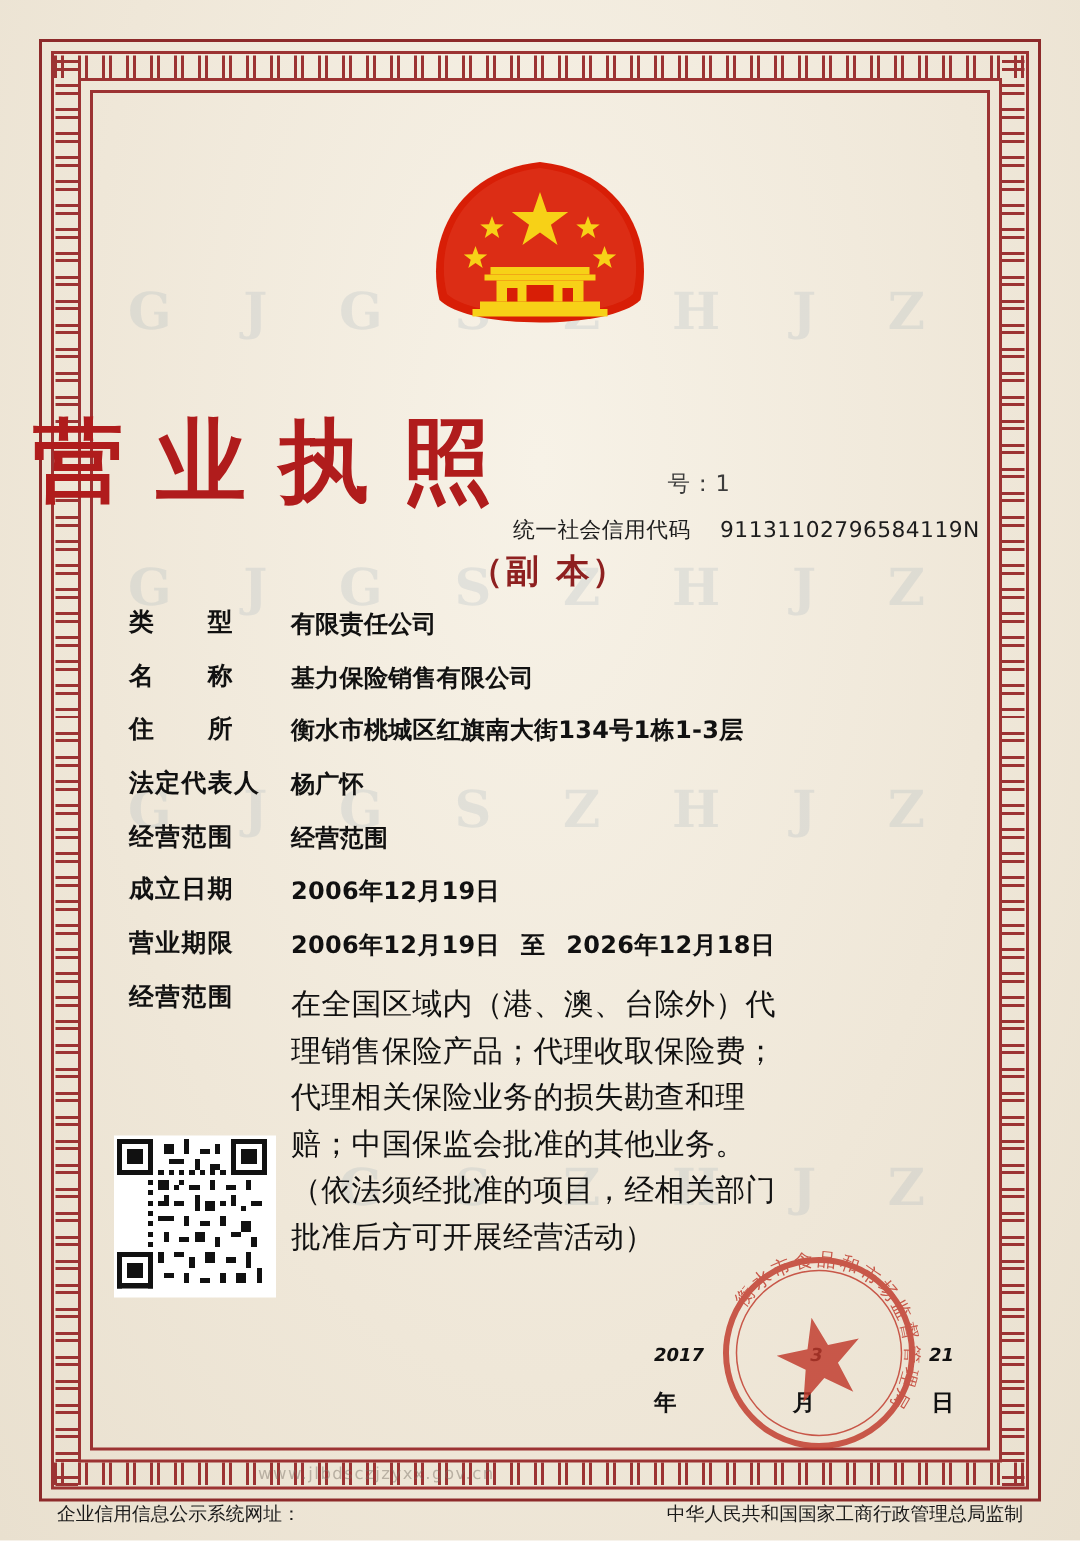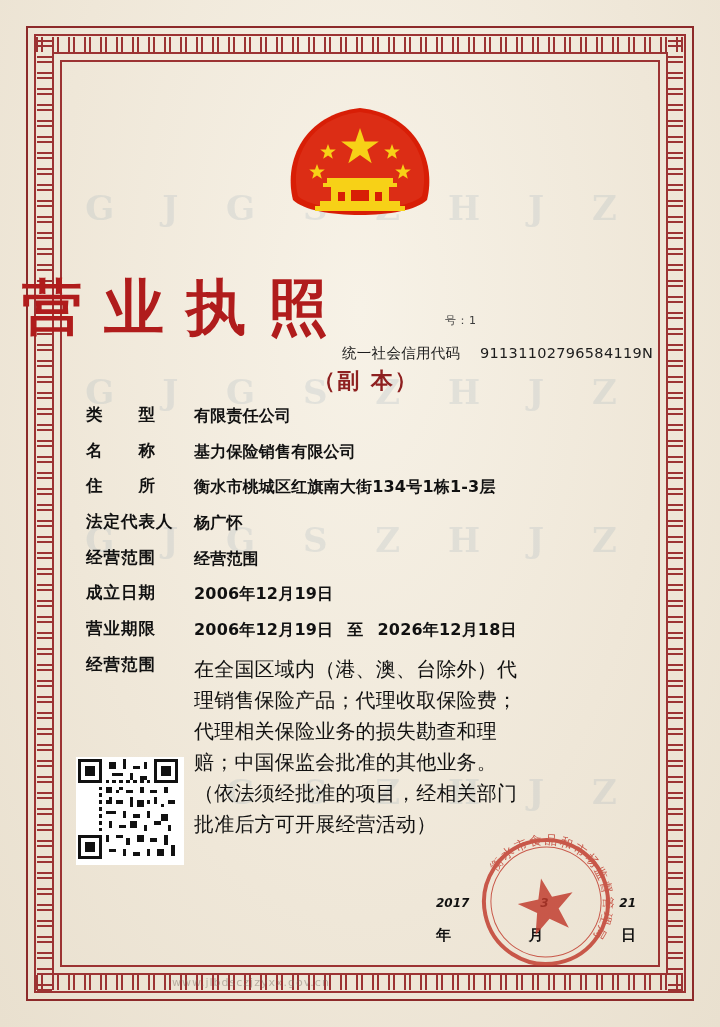--- a/index.html
+++ b/index.html
@@ -117,21 +117,21 @@
     color: #8e2020;
     font-family: "DejaVu Serif", "Liberation Serif", serif;
     letter-spacing: 2px;
     margin-left: 12px;
   }
 
   .reg-no {
     position: absolute;
     left: 445px;
     top: 313px;
-    font-size: 11px;
+    font-size: 15px;
     color: #3c3c3c;
     letter-spacing: 1px;
   }
   .credit-code {
     position: absolute;
     left: 342px;
     top: 344px;
     font-size: 14.5px;
     color: #1d1d1d;
     letter-spacing: 0.3px;
@@ -470,14 +470,18 @@
       <circle cx="76" cy="76" r="55" fill="none" stroke="#c0392b" stroke-width="1"></circle>
       <polygon points="76,52 83,72 104,72 87,85 93,106 76,93 59,106 65,85 48,72 69,72" fill="#c0392b"></polygon>
       <text font-size="12.5" fill="#c0392b" font-family="DejaVu Sans, Liberation Sans, sans-serif" letter-spacing="2">
         <textPath href="#sealArc" startOffset="12%">衡水市食品和市场监督管理局</textPath>
       </text>
     </svg>
   </div>
 
   <div class="url-watermark">www.jlbdsczjzyxx.gov.cn</div>
 
+  <div class="footer">
+    <div class="footer-left">企业信用信息公示系统网址：</div>
+    <div class="footer-right">中华人民共和国国家工商行政管理总局监制</div>
+  </div>
 
 </div>
 
 </body></html>

